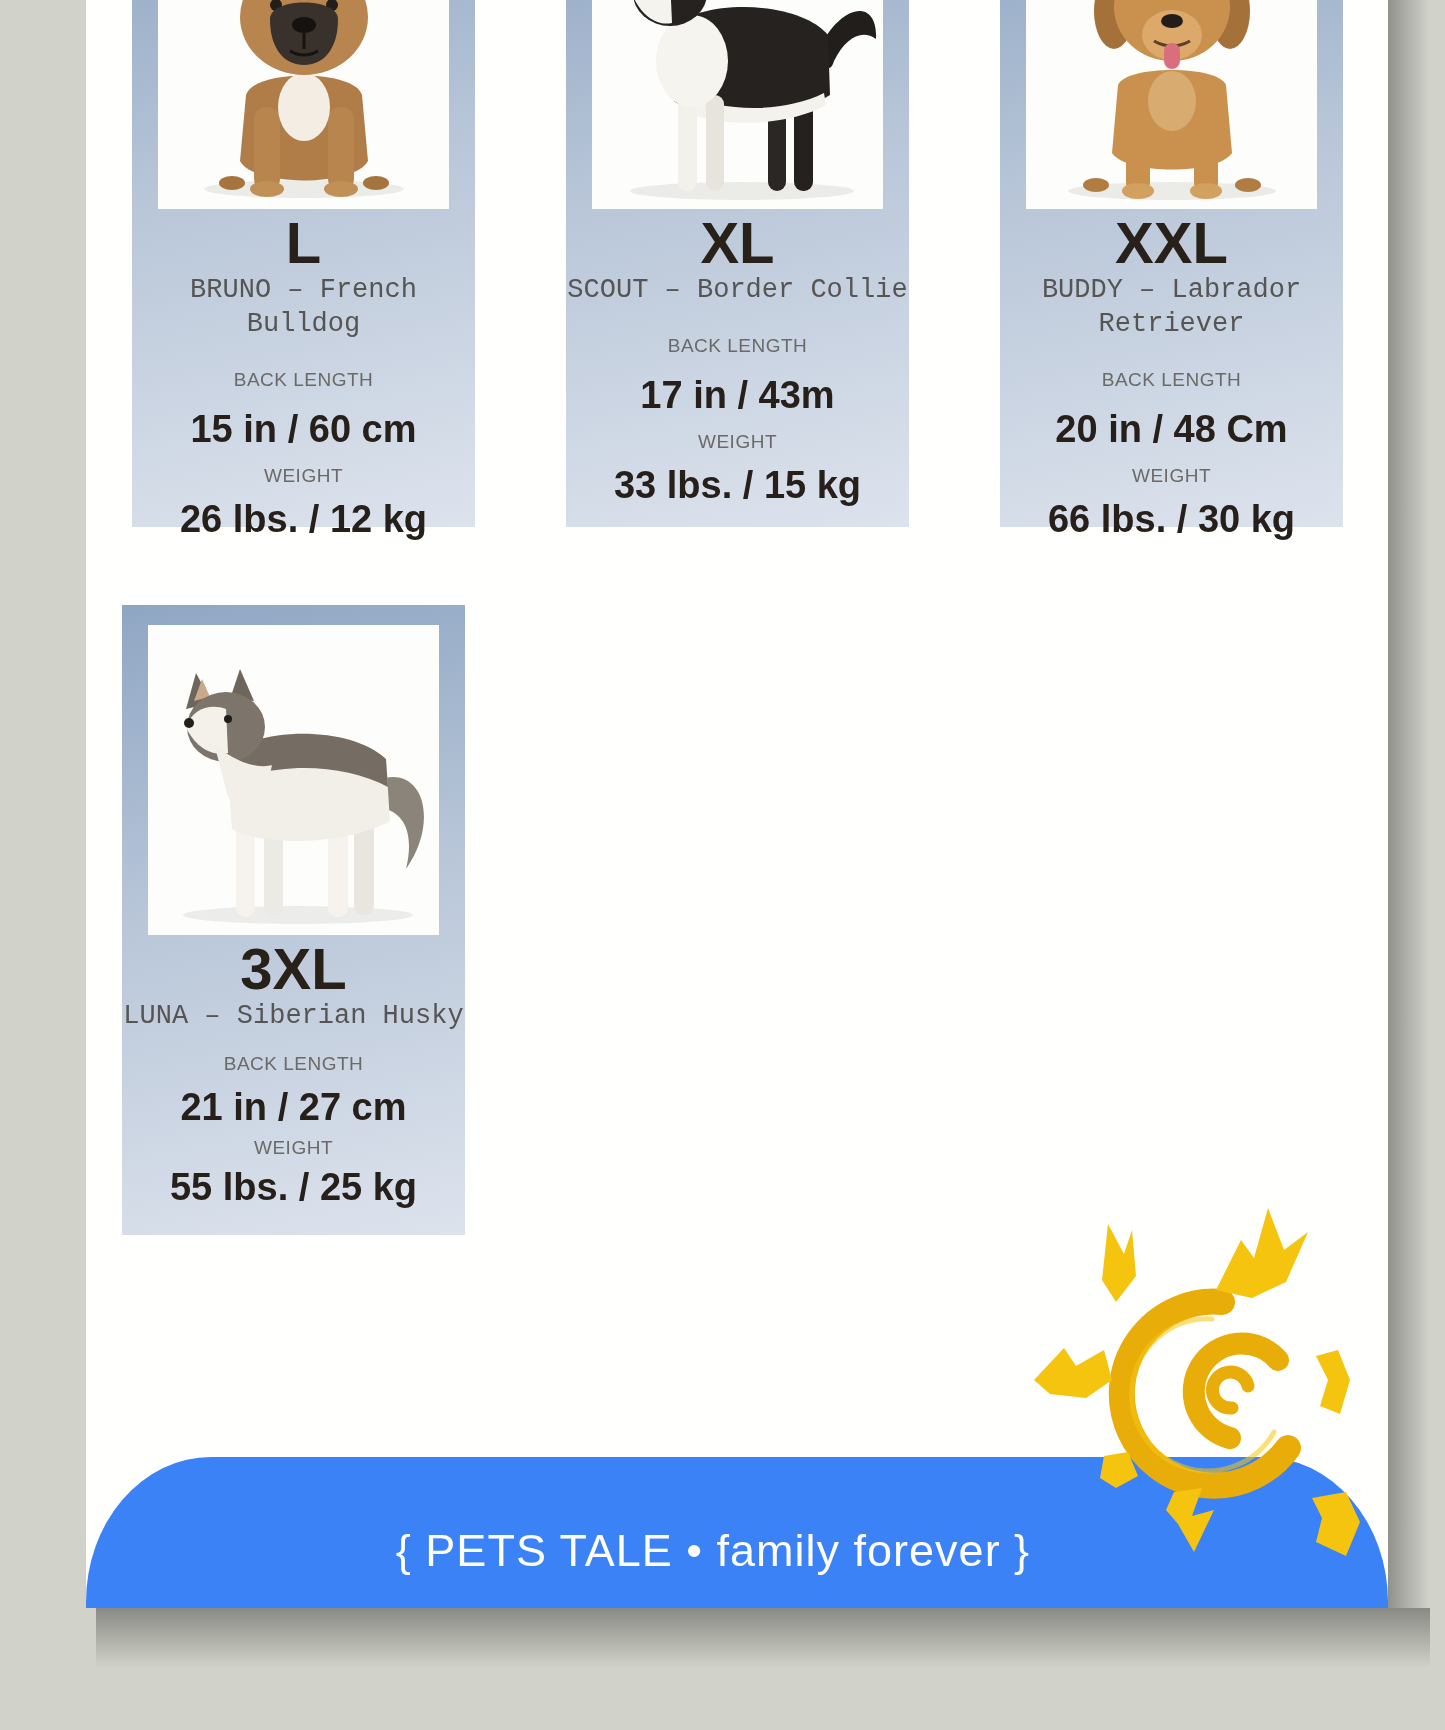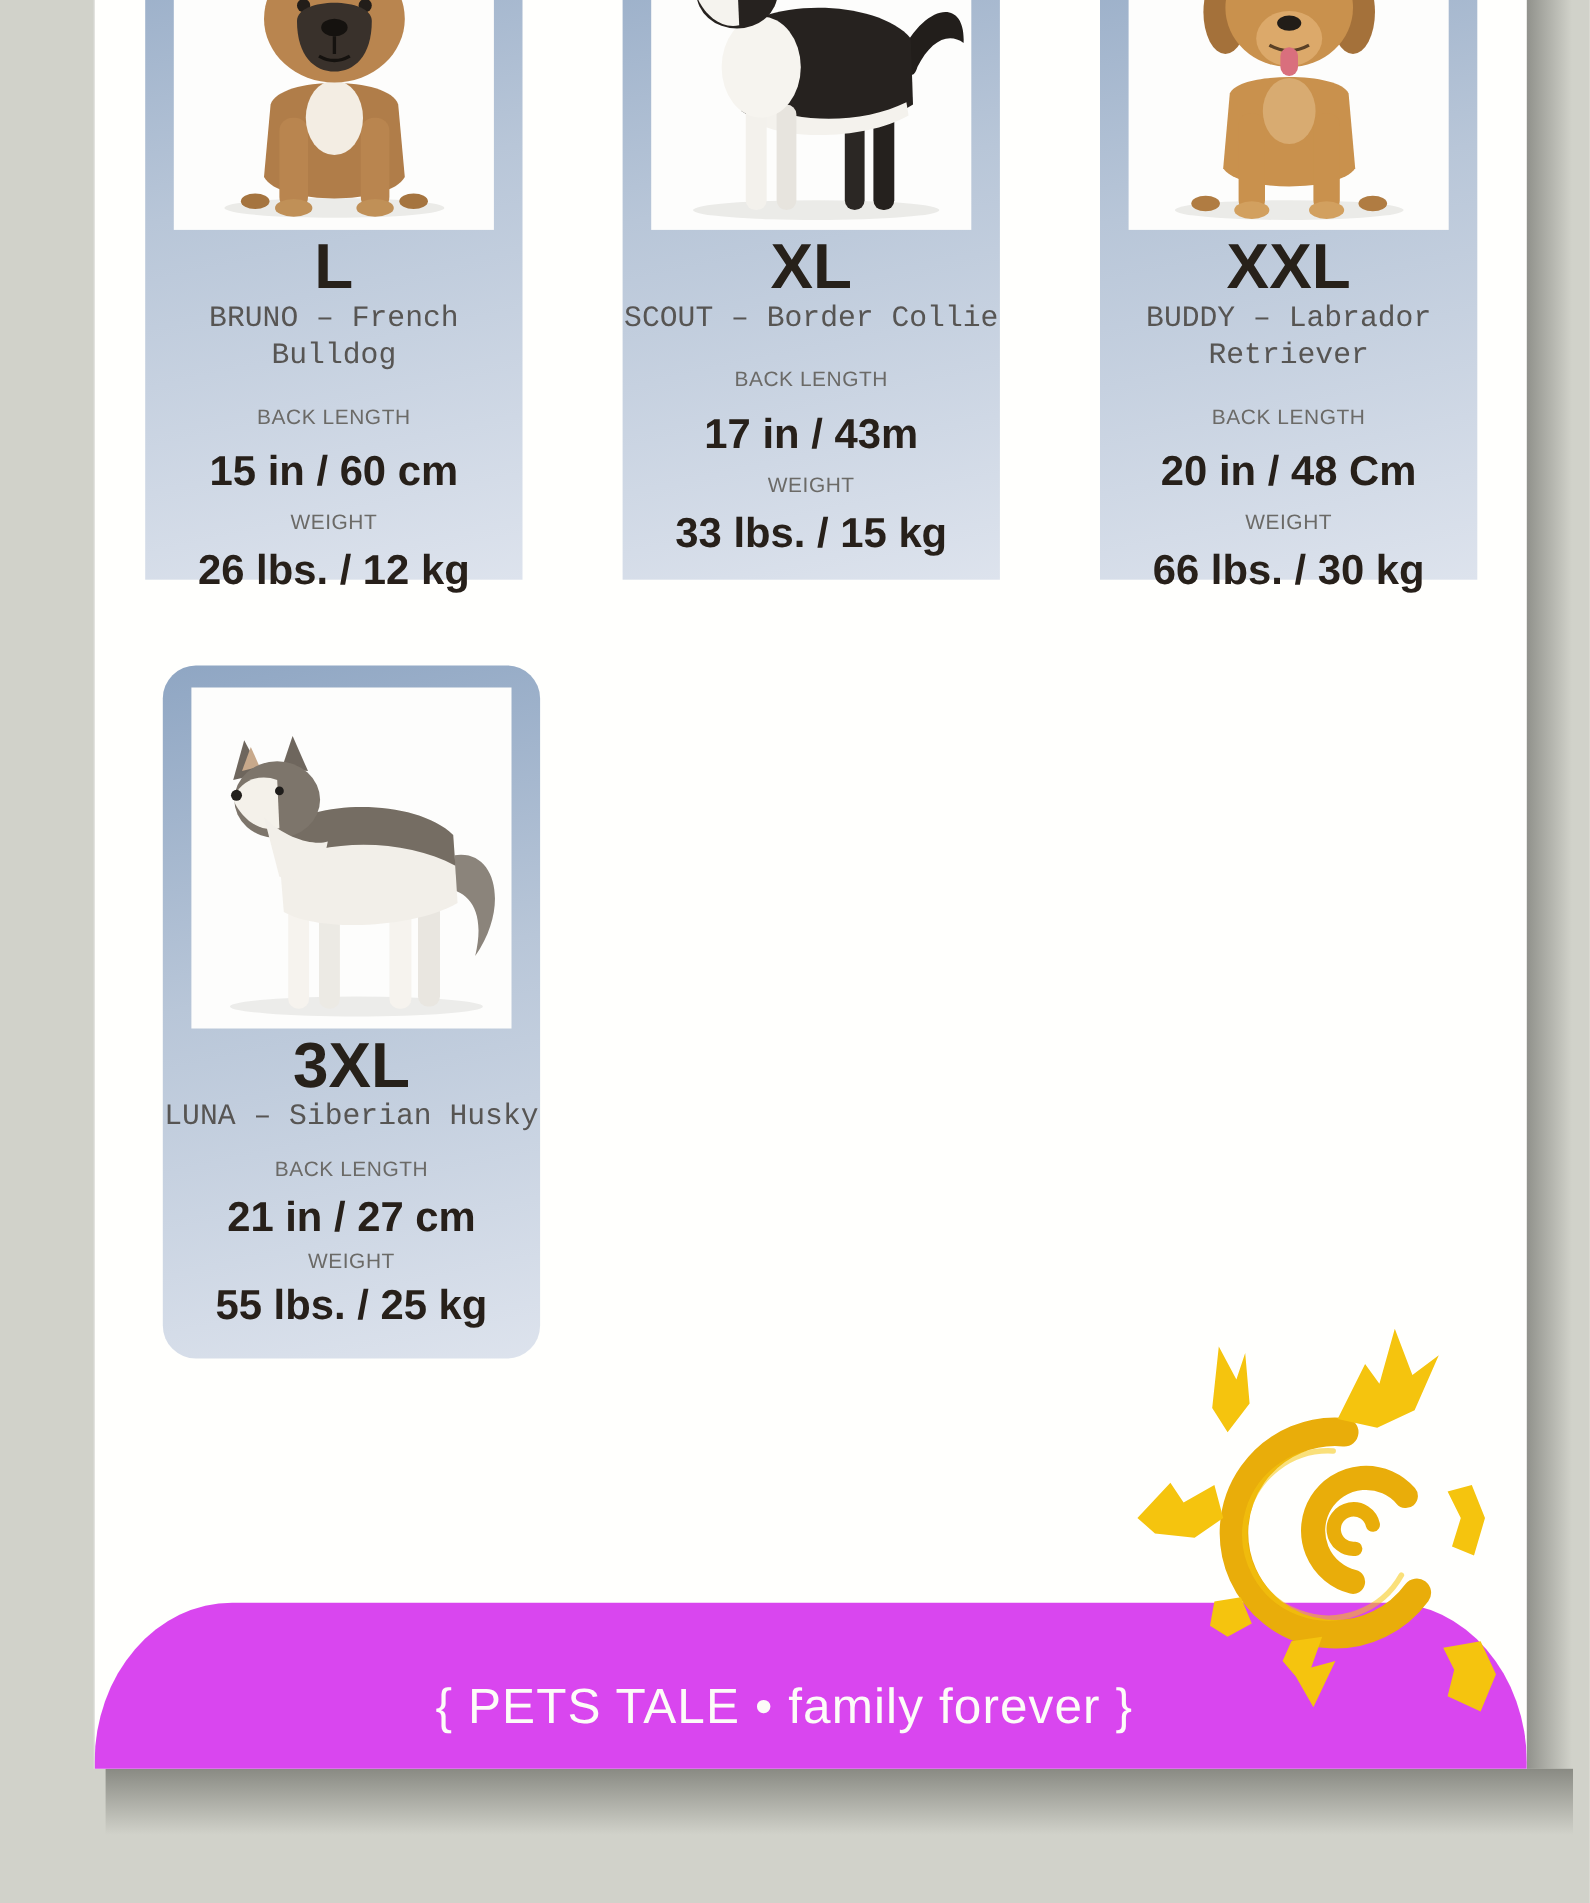--- a/index.html
+++ b/index.html
@@ -24,21 +24,21 @@
   .name{margin-top:0;font-size:27px;line-height:34px;color:#575553;font-family:Liberation Mono, monospace;}
   .lbl {margin-top:16px;font-size:19px;line-height:30px;color:#6b6a67;letter-spacing:.5px;}
   .val {margin-top:6px;font-size:38px;line-height:44px;font-weight:700;color:#27201a;}
   .lbl2{margin-top:4px;}
   .val2{margin-top:2px;}
   .r1 .lbl1{margin-top:24px;} .r1 .val1{margin-top:12px;}
   .r1 .lbl2{margin-top:10px;} .r1 .val2{margin-top:6px;}
 
   
   .banner{position:absolute;left:0;top:1587px;width:1302px;height:176px;
-          background:#d946ef;
+          background:#3b82f6;
           border-top-left-radius:125px 145px;border-top-right-radius:125px 145px;
           display:flex;align-items:center;justify-content:center;z-index:2;}
   .banner-text{color:#fdfcf8;font-size:45px;letter-spacing:1px;
           transform:translate(-24px,6px);white-space:nowrap;}
 
   
   .sun{position:absolute;left:930px;top:1310px;width:380px;height:390px;z-index:3;}
 </style>
 </head>
 <body>
@@ -132,21 +132,21 @@
         </svg>
       </div>
       <div class="size">XXL</div>
       <div class="name">BUDDY – Labrador Retriever</div>
       <div class="lbl lbl1">BACK LENGTH</div>
       <div class="val val1">20 in / 48 Cm</div>
       <div class="lbl lbl2">WEIGHT</div>
       <div class="val val2">66 lbs. / 30 kg</div>
     </div>
 
-    <div class="card r2" style="left:62px;border-radius:30px;">
+    <div class="card r2" style="left:36px;">
       <div class="photo">
         <svg width="291" height="310" viewBox="0 0 291 310">
           <ellipse cx="150" cy="290" rx="115" ry="9" fill="#ececea"></ellipse>
           <path d="M230,155 C275,138 292,196 258,244 C268,202 252,184 228,182 Z" fill="#8b847b"></path>
           <rect x="206" y="195" width="20" height="95" rx="9" fill="#e9e6e0"></rect>
           <rect x="180" y="200" width="20" height="92" rx="9" fill="#f6f3ee"></rect>
           <rect x="88" y="198" width="19" height="94" rx="9" fill="#f6f3ee"></rect>
           <rect x="116" y="202" width="19" height="90" rx="9" fill="#eceae4"></rect>
           <path d="M78,130 C115,100 205,102 238,134 L242,196 C200,220 115,222 84,204 Z" fill="#f2efe9"></path>
           <path d="M78,130 C115,100 205,102 238,134 L240,162 C195,138 125,136 80,160 Z" fill="#756d63"></path>

